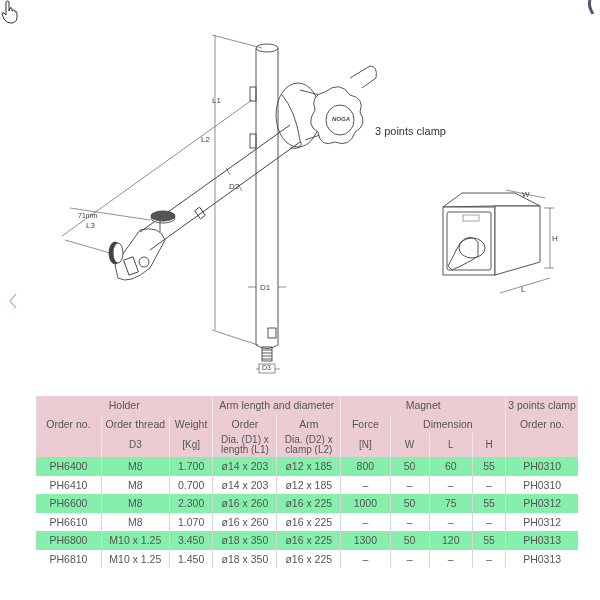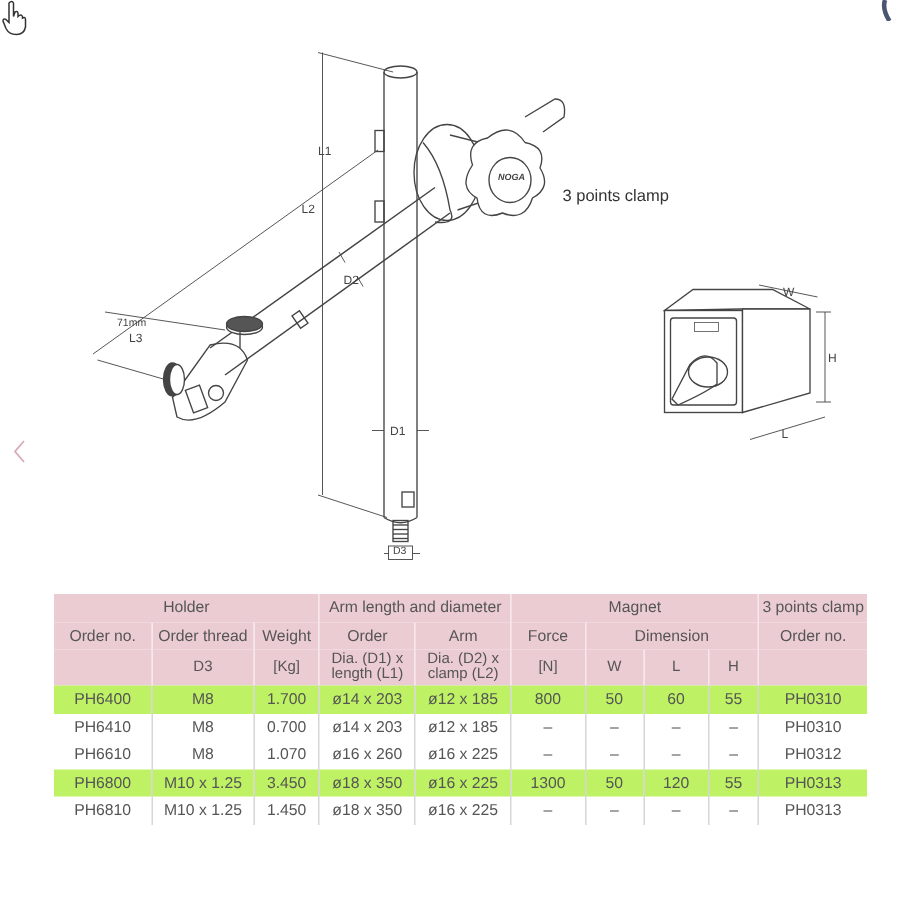--- a/index.html
+++ b/index.html
@@ -10,21 +10,21 @@
   .clamp-label{position:absolute;left:375px;top:125px;font-size:11px;color:#333;}
   .prev-arrow{position:absolute;left:6px;top:290px;width:14px;height:22px;cursor:pointer;}
   .corner-mark{position:absolute;left:584px;top:0;width:16px;height:14px;}
   .cursor{position:absolute;left:485px;top:205px;width:20px;height:24px;}
   table.spec{position:absolute;left:36px;top:396px;width:542px;border-collapse:collapse;font-size:10.5px;color:#555;}
   table.spec td{text-align:center;padding:0 2px;height:18.5px;border-left:1px solid #cfc6c8;white-space:nowrap;}
   table.spec td:first-child{border-left:none;}
   table.spec tr.hd td{background:#ecccd3;color:#555;border-left:1px solid #f6e8eb;}
   table.spec tr.hd td:first-child{border-left:none;}
   table.spec tr.hd3 td{height:24px;line-height:10px;font-size:10px;}
-  table.spec tr.shade td{background:#bef264;}
+  table.spec tr.shade td{background:#86efac;}
   table.spec tr.row td{border-left:1px solid #d6d6d6;}
   table.spec tr.row td:first-child{border-left:none;}
 </style>
 </head>
 <body>
 
 <div class="figure">
   <svg width="600" height="390" viewBox="0 0 600 390" fill="none" stroke="#444" stroke-width="0.9">
 
     <line x1="215" y1="35" x2="215" y2="330" stroke-width="0.6"></line>
@@ -186,20 +186,32 @@
     <td>M8</td>
     <td>0.700</td>
     <td>ø14 x 203</td>
     <td>ø12 x 185</td>
     <td>–</td>
     <td>–</td>
     <td>–</td>
     <td>–</td>
     <td>PH0310</td>
   </tr>
+  <tr class="row shade">
+    <td>PH6600</td>
+    <td>M8</td>
+    <td>2.300</td>
+    <td>ø16 x 260</td>
+    <td>ø16 x 225</td>
+    <td>1000</td>
+    <td>50</td>
+    <td>75</td>
+    <td>55</td>
+    <td>PH0312</td>
+  </tr>
   <tr class="row">
     <td>PH6610</td>
     <td>M8</td>
     <td>1.070</td>
     <td>ø16 x 260</td>
     <td>ø16 x 225</td>
     <td>–</td>
     <td>–</td>
     <td>–</td>
     <td>–</td>

